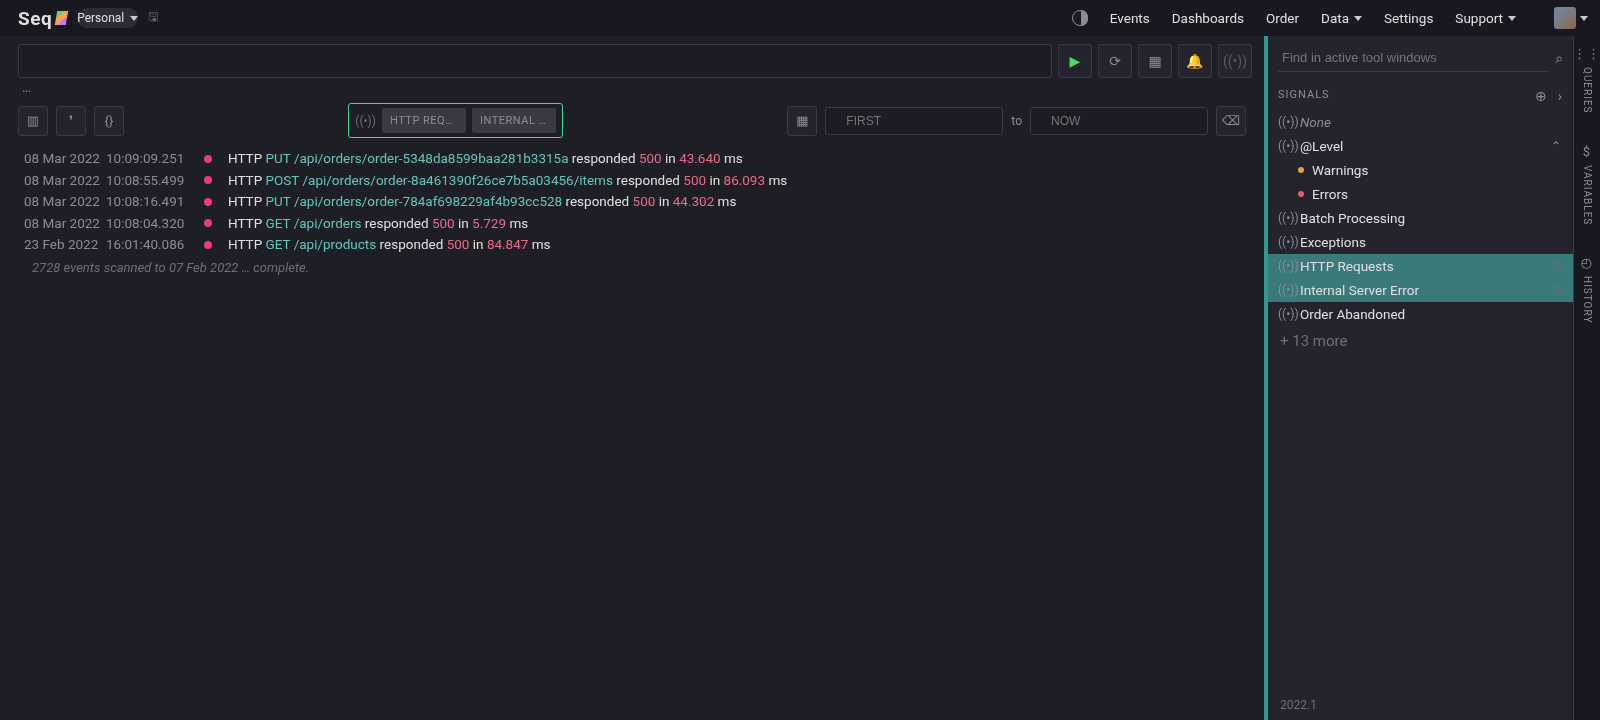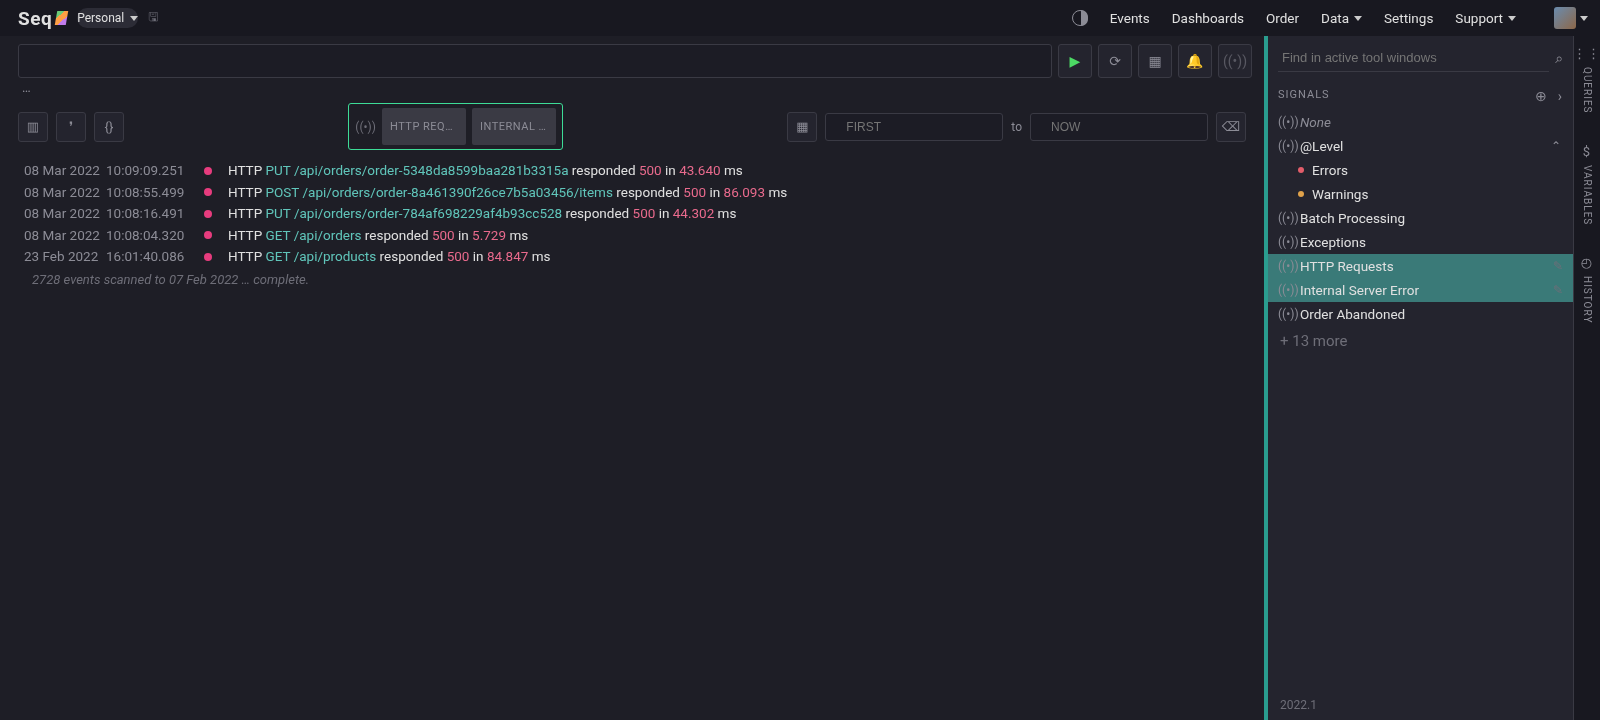--- a/index.html
+++ b/index.html
@@ -196,21 +196,21 @@
     border-radius: 3px;
     padding: 4px 6px;
     display: flex;
     align-items: center;
     gap: 6px;
   }
   .sig-icon { color: var(--fg-dim); font-size: 12px; }
   .sig-chip {
     background: #3a3a44;
     border-radius: 2px;
-    padding: 12px 8px;
+    padding: 6px 8px;
     font-size: 11px;
     letter-spacing: 0.5px;
     color: var(--fg-muted);
     max-width: 84px;
     white-space: nowrap;
     overflow: hidden;
     text-overflow: ellipsis;
     cursor: pointer;
   }
   .date-group { display: flex; align-items: center; gap: 8px; }
@@ -459,26 +459,26 @@
         <div class="sig-row">
           <span class="sig-glyph">((•))</span>
           <span class="sig-label italic">None</span>
         </div>
         <div class="sig-row">
           <span class="sig-glyph">((•))</span>
           <span class="sig-label">@Level</span>
           <span class="sig-glyph" style="margin-left:auto">⌃</span>
         </div>
         <div class="sig-row indent">
+          <span class="dot-small dot-warn"></span>
+          <span class="sig-label">Warnings</span>
+        </div>
+        <div class="sig-row indent">
           <span class="dot-small dot-err"></span>
           <span class="sig-label">Errors</span>
-        </div>
-        <div class="sig-row indent">
-          <span class="dot-small dot-warn"></span>
-          <span class="sig-label">Warnings</span>
         </div>
         <div class="sig-row">
           <span class="sig-glyph">((•))</span>
           <span class="sig-label">Batch Processing</span>
         </div>
         <div class="sig-row">
           <span class="sig-glyph">((•))</span>
           <span class="sig-label">Exceptions</span>
         </div>
         <div class="sig-row selected">

